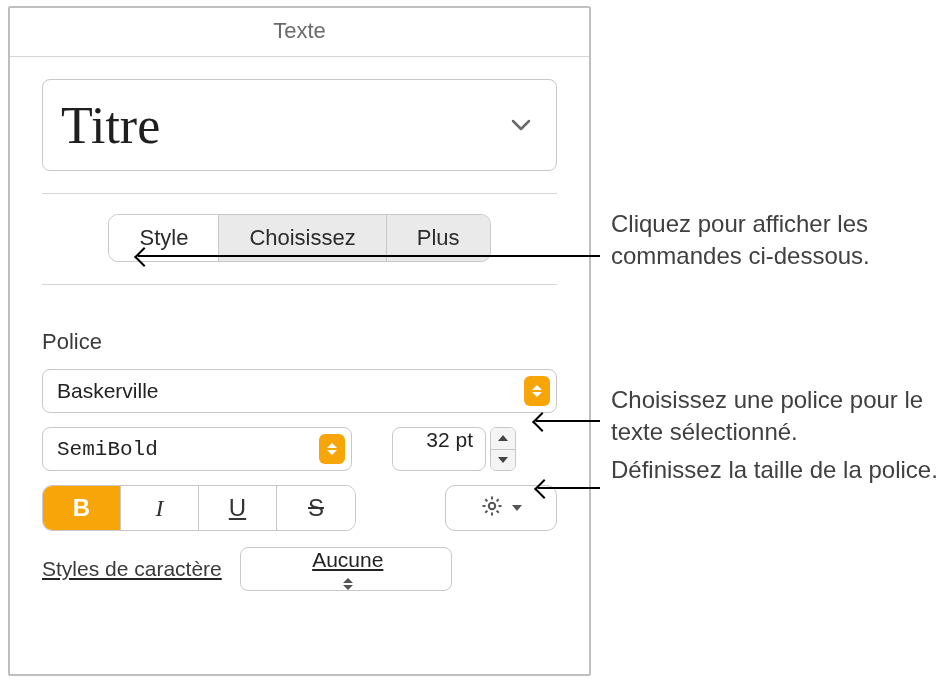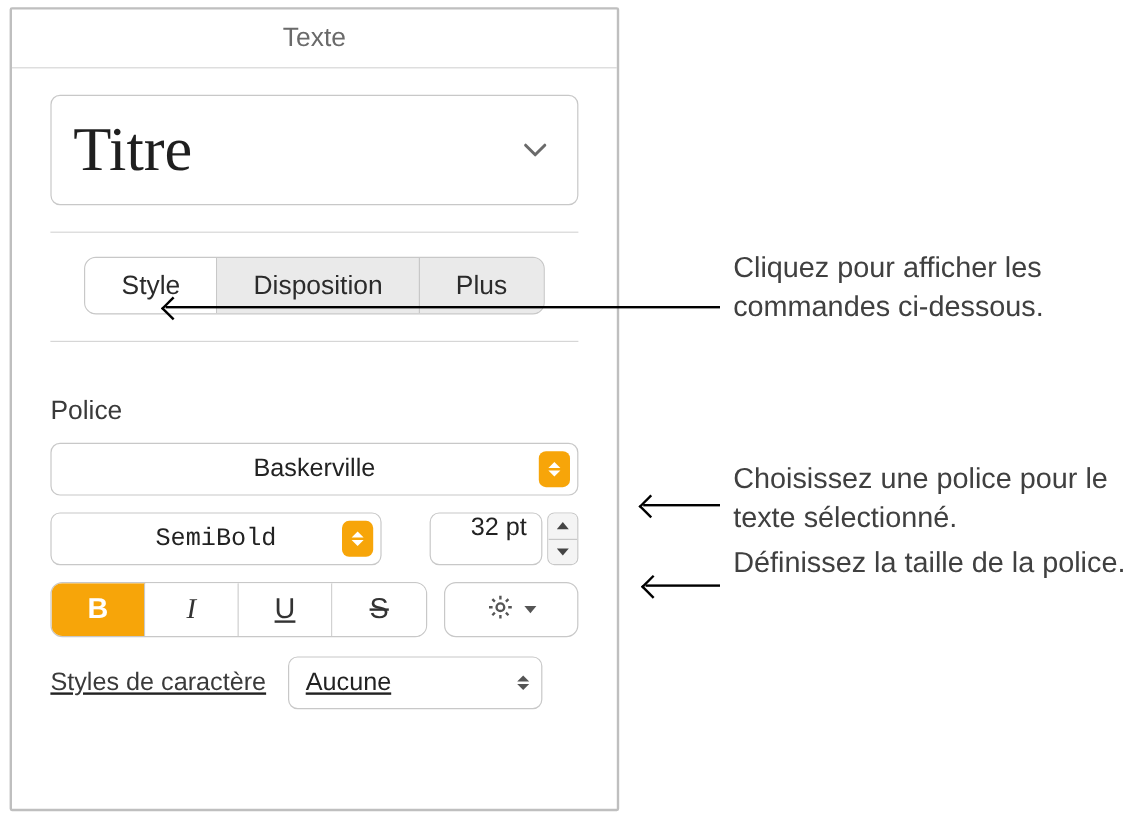--- a/index.html
+++ b/index.html
@@ -9,21 +9,21 @@
     background: #fff;
     width: 945px;
     height: 684px;
     position: relative;
     color: #222;
   }
   .panel {
     position: absolute;
     left: 8px;
     top: 6px;
-    width: 508px;
+    width: 583px;
     height: 670px;
     border: 2px solid #bfbfbf;
     border-radius: 2px;
     background: #fff;
   }
   .panel-title {
     text-align: center;
     font-size: 22px;
     color: #6a6a6a;
     padding: 10px 0 12px 0;
@@ -94,21 +94,20 @@
   .popup {
     position: relative;
     border: 1px solid #c8c8c8;
     border-radius: 8px;
     height: 44px;
     display: flex;
     align-items: center;
     padding: 0 14px;
     font-size: 21px;
     background: #fff;
-    justify-content: center;
   }
   .popup .knob {
     position: absolute;
     right: 6px;
     top: 50%;
     transform: translateY(-50%);
     width: 26px;
     height: 30px;
     border-radius: 6px;
     background: #f7a509;
@@ -251,20 +250,21 @@
     border-radius: 8px;
     height: 44px;
     width: 212px;
     display: flex;
     align-items: center;
     justify-content: space-between;
     padding: 0 10px 0 14px;
     font-size: 21px;
     background: #fff;
     cursor: pointer;
+    flex-direction: column;
   }
   .dbl-arrow {
     display: flex;
     flex-direction: column;
     gap: 2px;
   }
   .dbl-arrow .u {
     border-left: 5px solid transparent;
     border-right: 5px solid transparent;
     border-bottom: 5px solid #555;
@@ -317,21 +317,21 @@
           </svg>
       </div>
     </div>
   </div>
 
   <div class="divider"></div>
 
   <div class="seg-wrap">
     <div class="segment">
       <div class="seg-btn active">Style</div>
-      <div class="seg-btn">Disposition</div>
+      <div class="seg-btn">Choisissez</div>
       <div class="seg-btn">Plus</div>
     </div>
   </div>
 
   <div class="divider" style="margin-top:22px"></div>
 
   <div class="section-label">Police</div>
 
   <div class="controls">
     <div class="popup">

